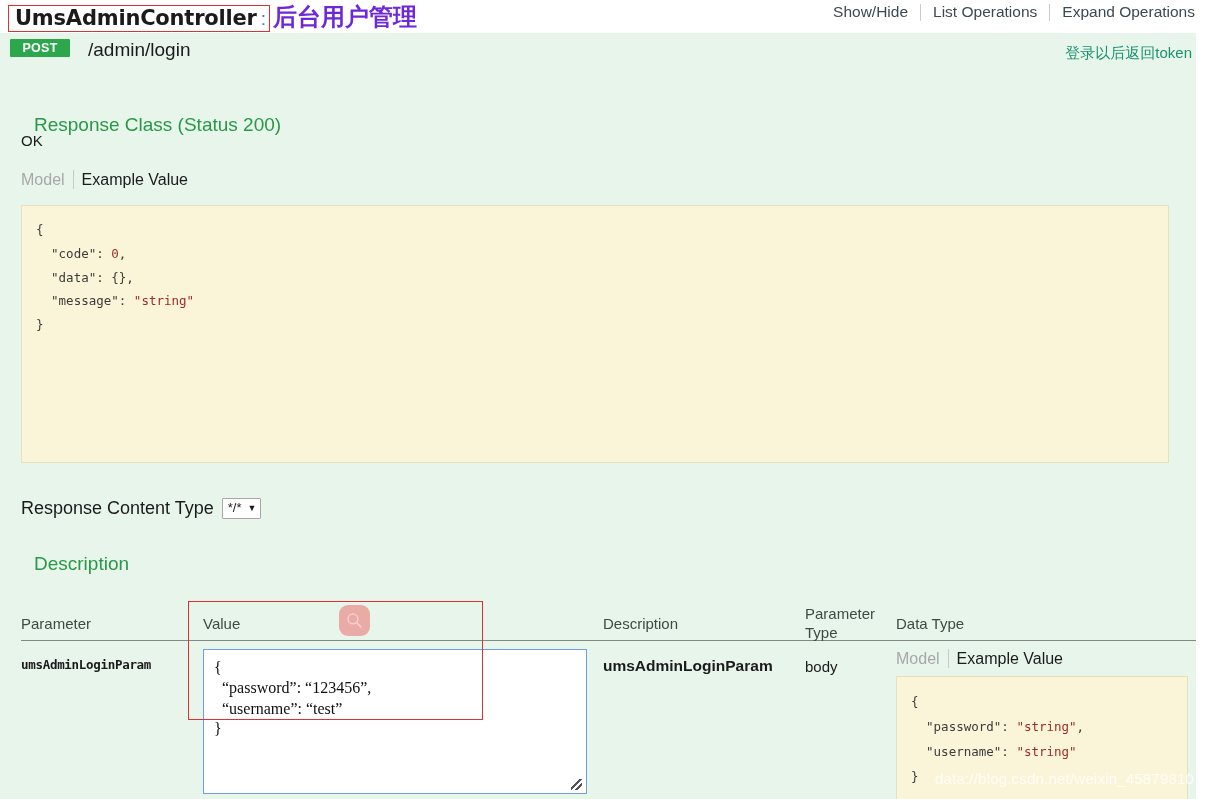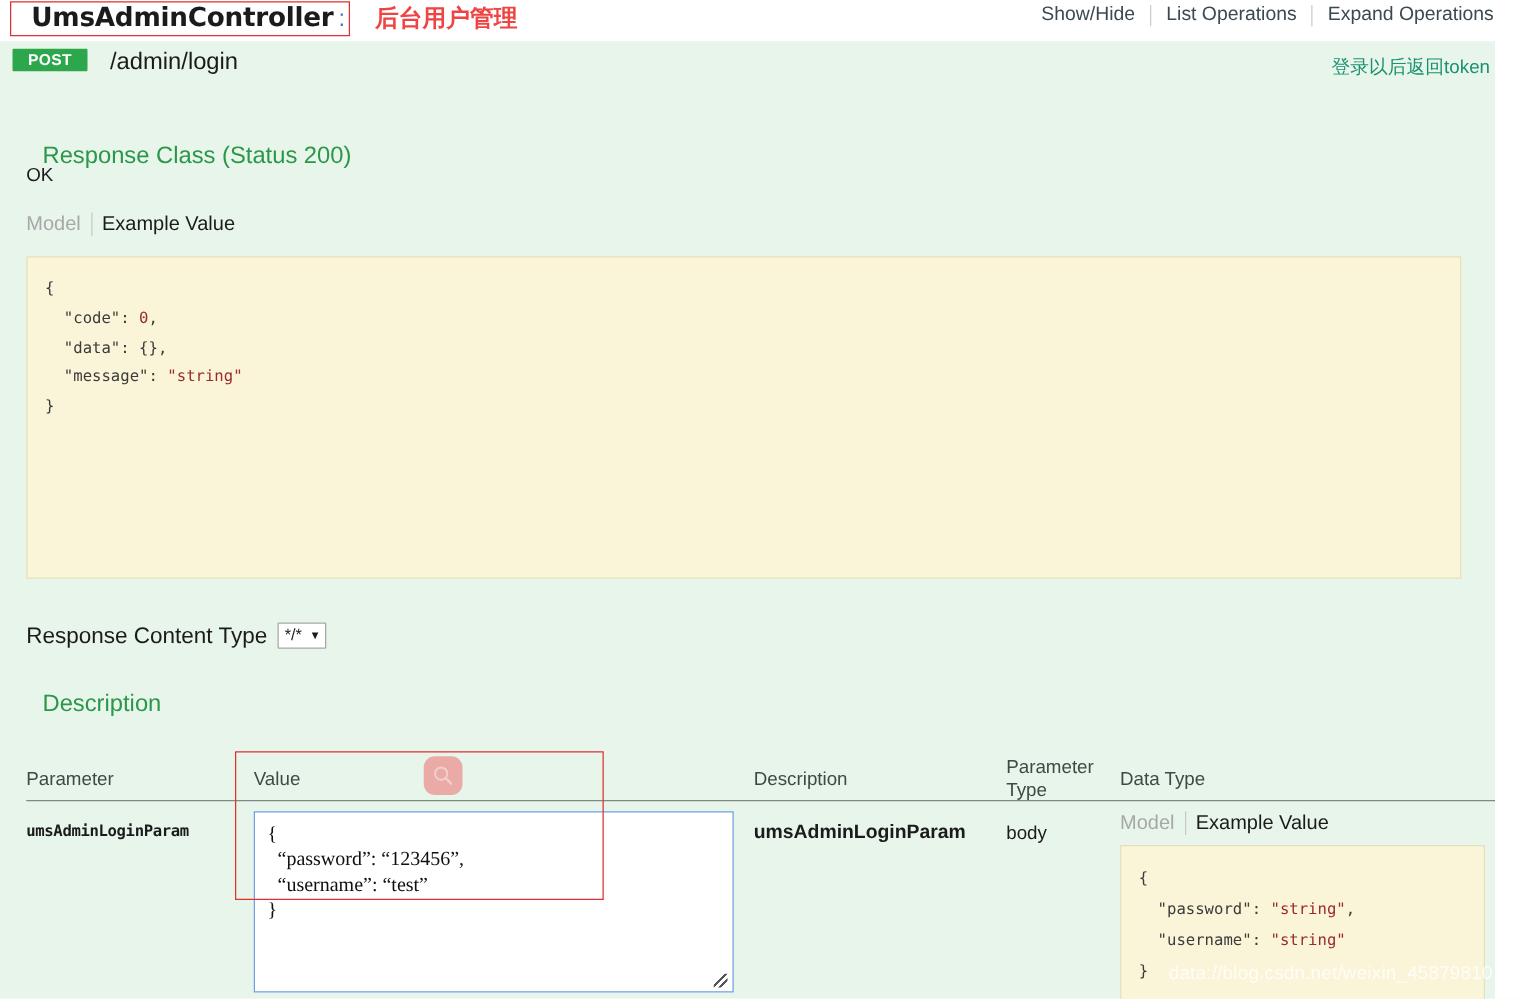--- a/index.html
+++ b/index.html
@@ -31,42 +31,42 @@
   .resource-title {
     position: absolute;
     left: 8px;
     top: 1px;
     display: flex;
     align-items: baseline;
     white-space: nowrap;
   }
   .resource-name-wrap {
     border: 1.5px solid #e03030;
-    padding: 0px 3px 1px 16px;
+    padding: 0px 3px 1px 6px;
     display: inline-flex;
     align-items: baseline;
   }
   .resource-name {
     font-family: "DejaVu Sans", sans-serif;
     font-size: 21px;
     font-weight: bold;
     color: #1b1b1b;
     letter-spacing: -0.2px;
   }
   .resource-colon {
     font-size: 19px;
     color: #4a78b5;
     margin-left: 4px;
   }
   .resource-desc {
     font-family: "DejaVu Sans", sans-serif;
-    font-size: 19px;
+    font-size: 24px;
     font-weight: bold;
-    color: #ef4444;
-    margin-left: 20px;
+    color: #6d28d9;
+    margin-left: 3px;
   }
   .header-links {
     position: absolute;
     right: 10px;
     top: 3px;
     display: flex;
     align-items: center;
     font-size: 15.5px;
     color: #3b4a52;
   }

